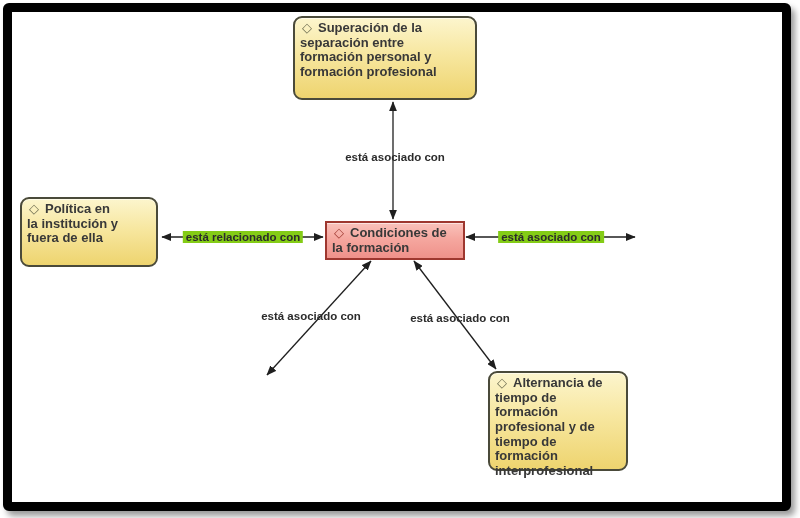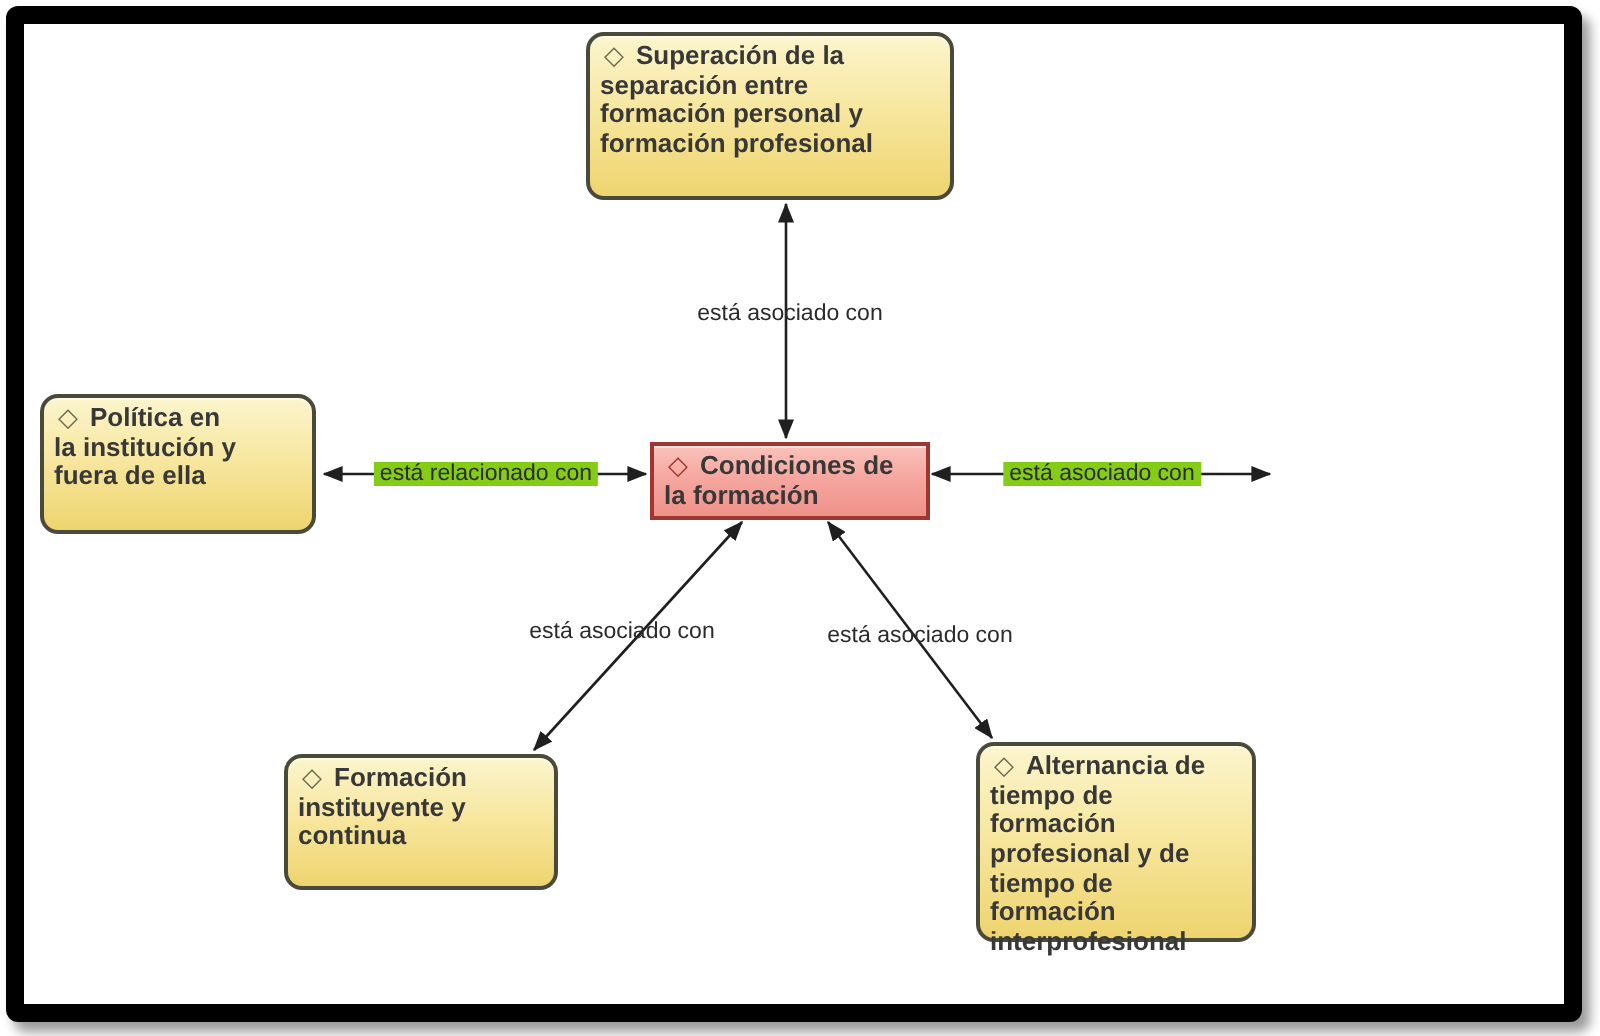--- a/index.html
+++ b/index.html
@@ -33,21 +33,21 @@
   .node-center {
     border-color: #9e372f; border-radius: 0;
     background: linear-gradient(to bottom, #fac2bb 0%, #f5a79f 45%, #ef918a 100%);
   }
   .node .dmd { display: inline; margin: 0 6px 0 2px; color: #6b6b4f; font-weight: bold; }
   .node-center .dmd { color: #9e372f; }
   .node .node-label { white-space: pre-line; margin-top: 24px; }
 
   .edge-label {
     position: absolute; transform: translate(-50%, -50%);
-    font-size: 11.5px; font-weight: normal; color: #2b2b2b;
+    font-size: 11.5px; font-weight: bold; color: #2b2b2b;
     white-space: nowrap; cursor: default;
   }
   .edge-label.bg { background: #84cc16; padding: 0 3px; }
 </style>
 </head>
 <body>
 
 <div class="stage">
 
   <div class="frame"></div>
@@ -86,25 +86,20 @@
 la institución y
 fuera de ella</span>
   </div>
 
   <div class="node node-center" style="left:325px; top:221px; width:140px; height:39px;">
     <span class="dmd">◇</span><span class="node-label">Condiciones de
 la formación</span>
   </div>
 
 
-  <div class="node" style="left:142px; top:377px; width:137px; height:68px;">
-    <span class="dmd">◇</span><span class="node-label">Formación
-instituyente y
-continua</span>
-  </div>
 
   <div class="node" style="left:488px; top:371px; width:140px; height:100px;">
     <span class="dmd">◇</span><span class="node-label">Alternancia de
 tiempo de
 formación
 profesional y de
 tiempo de
 formación
 interprofesional</span>
   </div>

